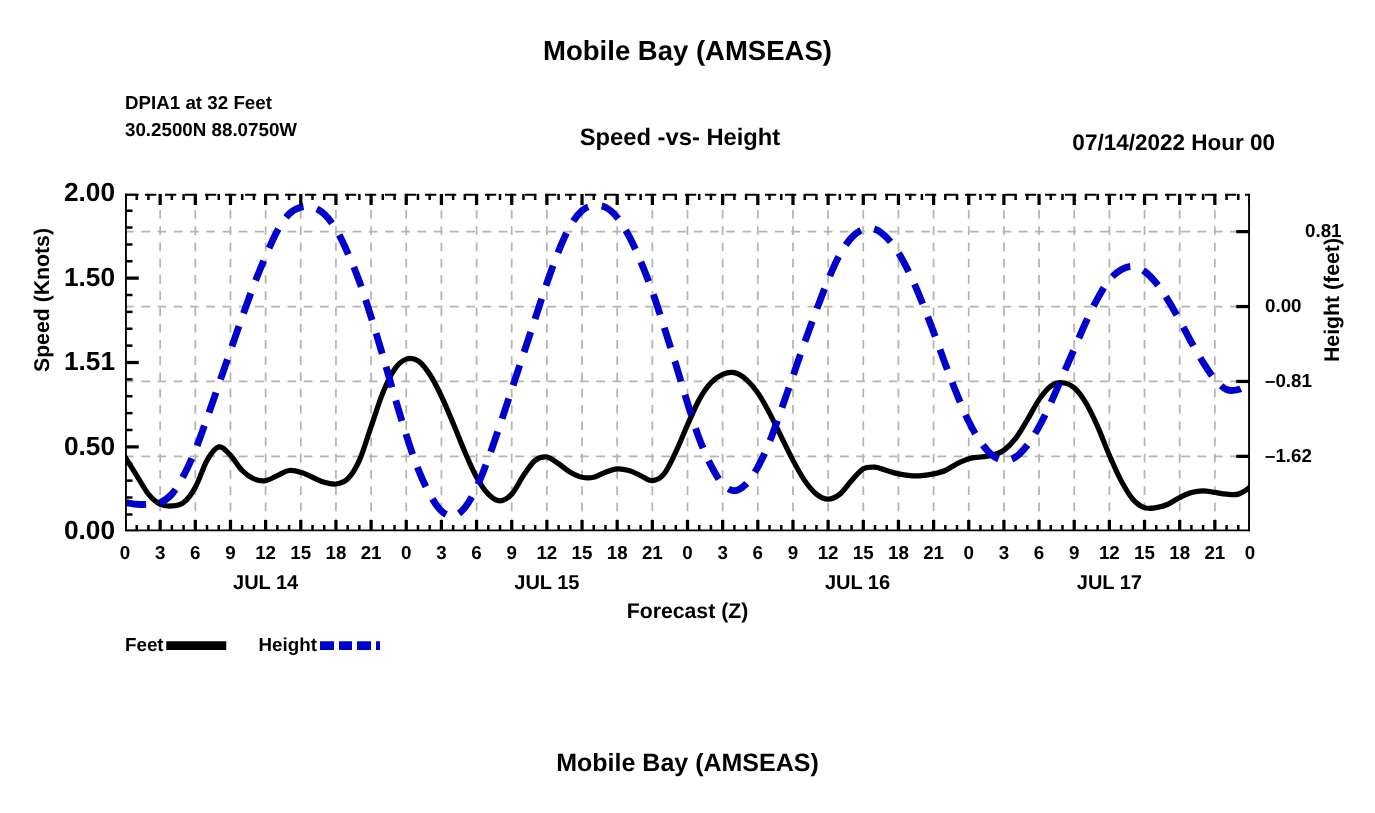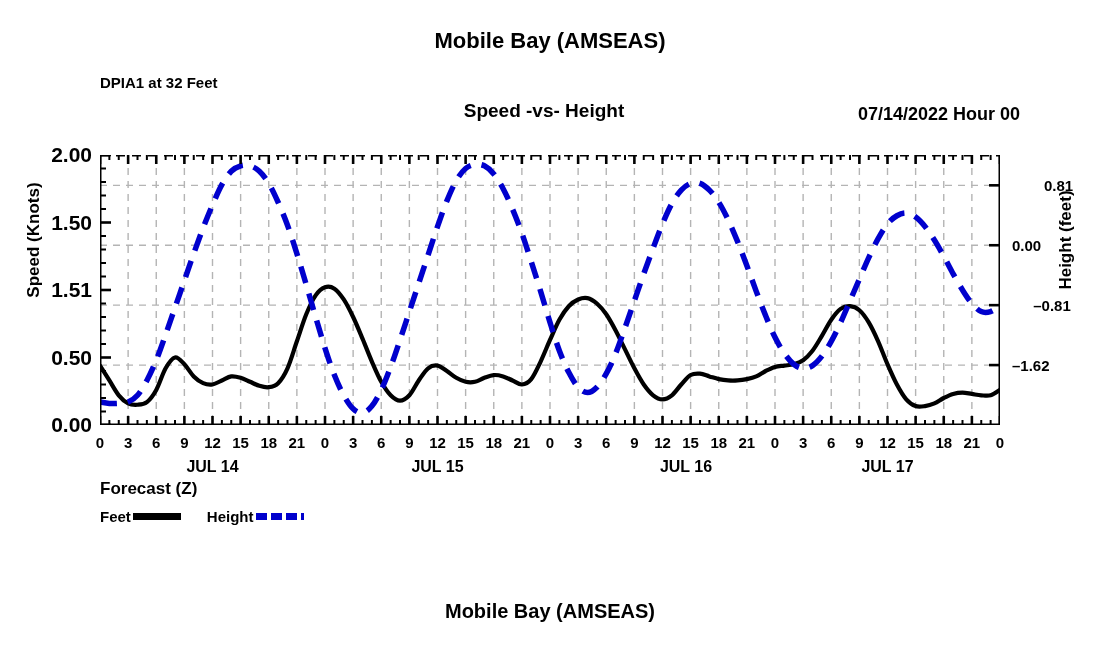--- a/index.html
+++ b/index.html
@@ -87,20 +87,21 @@
     text-align: center;
     transform: rotate(-90deg);
     font-size: 17px;
     font-weight: bold;
   }
   .xlabel {
     position: absolute;
     left: 100px;
     top: 479px;
     width: 900px;
+    text-align: center;
     font-size: 17px;
     font-weight: bold;
   }
 
   
   .plot-wrap {
     position: absolute;
     left: 100px;
     top: 155px;
     width: 900px;
@@ -183,20 +184,21 @@
 </style>
 </head>
 <body>
 
 <div class="page">
 
   <div class="main-title">Mobile Bay (AMSEAS)</div>
 
   <div class="meta-left">
     <div>DPIA1 at 32 Feet</div>
+    <div>30.2500N  88.0750W</div>
   </div>
 
   <div class="sub-title">Speed -vs- Height</div>
 
   <div class="meta-right">07/14/2022 Hour 00</div>
 
   <div class="ylabel-left">Speed (Knots)</div>
   <div class="ylabel-right">Height (feet)</div>
   <div class="xlabel">Forecast (Z)</div>
 
@@ -471,21 +473,21 @@
 
   <div id="ytick-left-container">
       <div class="ytick-left" style="top: 425px;">0.00</div>
       <div class="ytick-left" style="top: 357.5px;">0.50</div>
       <div class="ytick-left" style="top: 290px;">1.51</div>
       <div class="ytick-left" style="top: 222.5px;">1.50</div>
       <div class="ytick-left" style="top: 155px;">2.00</div>
     </div>
   <div id="ytick-right-container">
       <div class="ytick-right" style="top: 365.082px;">–1.62</div>
-      <div class="ytick-right" style="top: 305.164px; text-align: center;">–0.81</div>
+      <div class="ytick-right" style="top: 305.164px;">–0.81</div>
       <div class="ytick-right" style="top: 245.247px;">0.00</div>
       <div class="ytick-right" style="top: 185.329px; margin-left: 32px;">0.81</div>
     </div>
   <div id="xtick-container">
       <div class="xtick" style="left: 100px;">0</div>
       <div class="xtick" style="left: 128.125px;">3</div>
       <div class="xtick" style="left: 156.25px;">6</div>
       <div class="xtick" style="left: 184.375px;">9</div>
       <div class="xtick" style="left: 212.5px;">12</div>
       <div class="xtick" style="left: 240.625px;">15</div>

